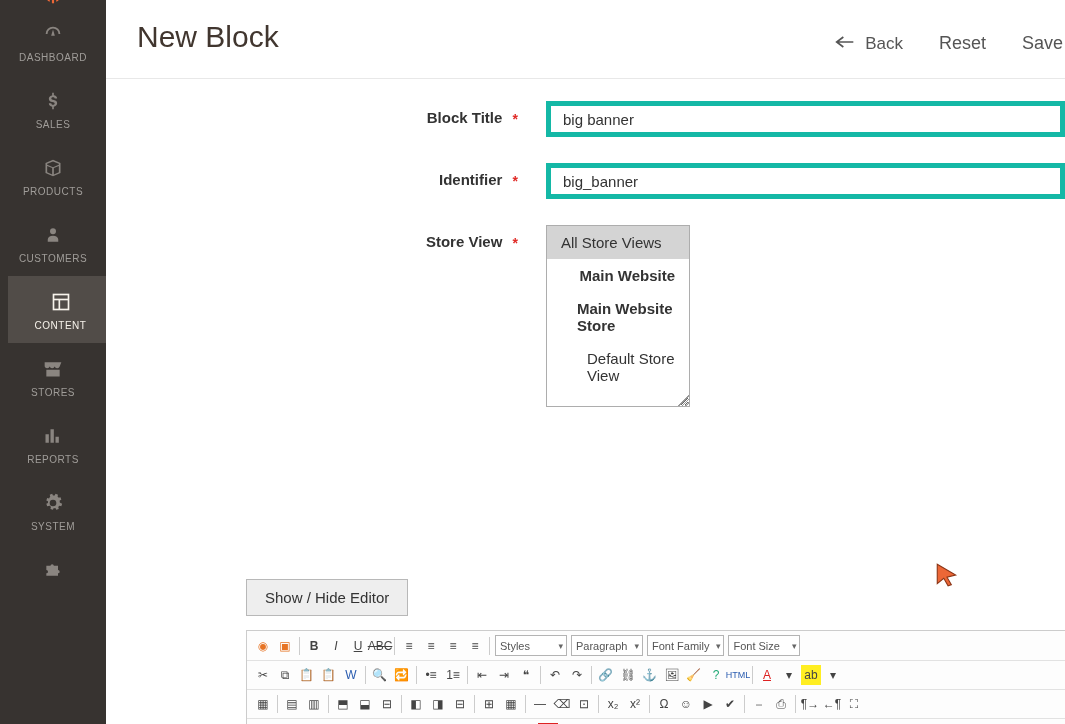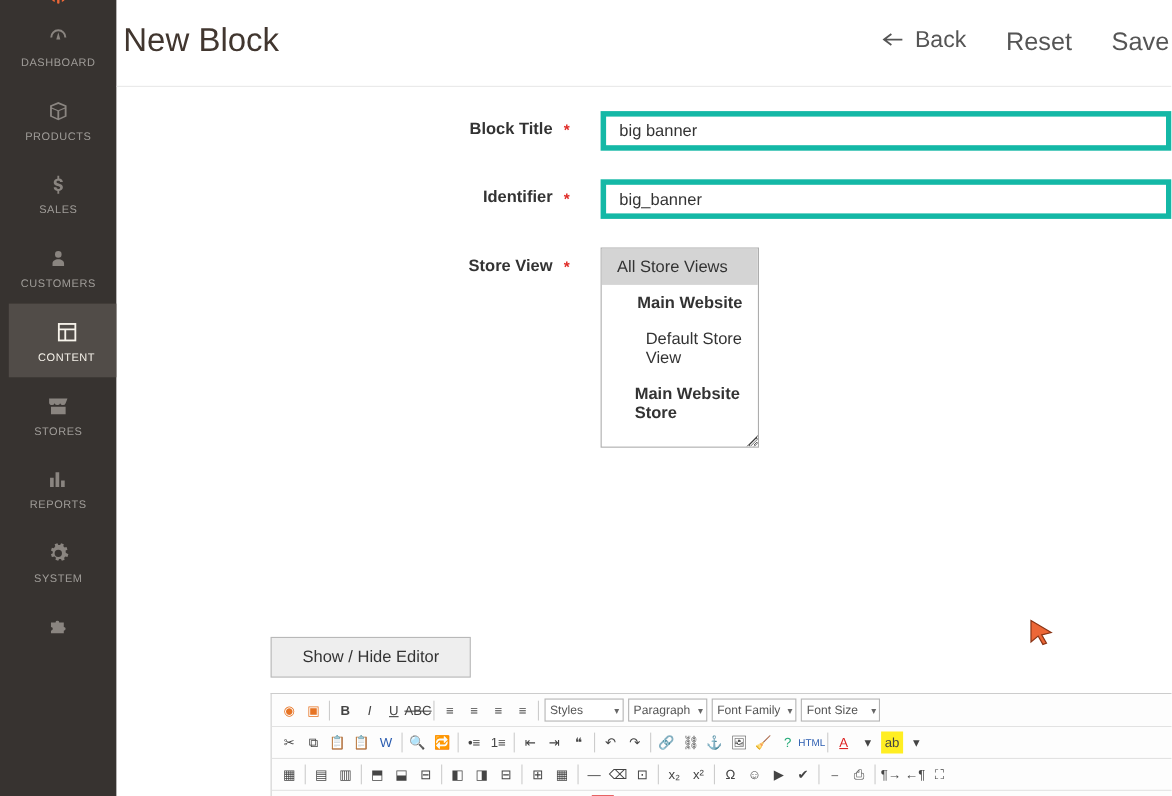--- a/index.html
+++ b/index.html
@@ -71,47 +71,47 @@
       left: 106px;
       top: 0;
       right: 0;
       height: 724px;
       background: #fff;
     }
 
     
     .page-header {
       display: flex;
-      align-items: center;
+      align-items: flex-end;
       justify-content: space-between;
-      padding: 20px 0 24px 6px;
+      padding: 20px 0 24px 31px;
       border-bottom: 1px solid #e8e8e8;
     }
     .page-title {
       font-size: 30px;
       font-weight: 300;
       color: #41362f;
     }
     .page-actions {
       display: flex;
       gap: 36px;
       align-items: center;
       padding-right: 2px;
     }
     .action-back {
       display: flex;
       align-items: center;
       gap: 10px;
       color: #555;
-      font-size: 21px;
+      font-size: 17px;
       cursor: pointer;
     }
     .action-link {
       color: #555;
-      font-size: 23px;
+      font-size: 18px;
       cursor: pointer;
     }
 
     
     .form-area {
       padding: 22px 0 0 0;
     }
     .form-row {
       display: flex;
       align-items: flex-start;
@@ -185,21 +185,21 @@
       height: 14px;
       background:
         linear-gradient(135deg, transparent 60%, #999 60%, #999 66%, transparent 66%, transparent 72%, #999 72%, #999 78%, transparent 78%, transparent 84%, #999 84%, #999 90%, transparent 90%);
       pointer-events: none;
     }
 
     
     .editor-toggle {
       display: inline-block;
       margin: 40px 0 14px 0;
-      padding: 9px 28px;
+      padding: 9px 18px;
       background: #eee;
       border: 1px solid #b8b8b8;
       font-size: 15px;
       color: #333;
       cursor: pointer;
     }
 
     
     .editor-wrap {
       margin: 0 0 0 0;
@@ -296,32 +296,32 @@
     <span class="sidebar-icon">
       <svg width="22" height="22" viewBox="0 0 24 24" fill="currentColor">
           <path d="M12 4a8 8 0 0 0-8 8h2a6 6 0 1 1 12 0h2a8 8 0 0 0-8-8zm0 3l-2 7h4l-2-7z"></path>
         </svg>
     </span>
     <span class="sidebar-label">DASHBOARD</span>
   </div>
   <div class="sidebar-item">
     <span class="sidebar-icon">
       <svg width="20" height="20" viewBox="0 0 24 24" fill="currentColor">
+          <path d="M11 2h2v3c2 .3 4 1.5 4 4h-3c0-1-.8-1.5-2-1.5s-2 .5-2 1.5c0 1 1 1.3 3 1.8 2.5.6 4 1.5 4 4 0 2.5-2 3.7-4 4v3h-2v-3c-2.5-.3-4-1.8-4-4h3c0 1.2 1 1.8 2 1.8s2-.5 2-1.5c0-1-1-1.3-3-1.8-2.5-.6-4-1.5-4-4 0-2.5 2-3.7 4-4V2z"></path>
+        </svg>
+    </span>
+    <span class="sidebar-label">SALES</span>
+  </div>
+  <div class="sidebar-item">
+    <span class="sidebar-icon">
+      <svg width="20" height="20" viewBox="0 0 24 24" fill="currentColor">
           <path d="M12 2l9 4v12l-9 4-9-4V6l9-4zm0 2.2L5 7v1l7 3 7-3V7l-7-2.8zM5 9.5V17l6 2.7V12L5 9.5zm14 0L13 12v7.7l6-2.7V9.5z"></path>
         </svg>
     </span>
     <span class="sidebar-label">PRODUCTS</span>
-  </div>
-  <div class="sidebar-item">
-    <span class="sidebar-icon">
-      <svg width="20" height="20" viewBox="0 0 24 24" fill="currentColor">
-          <path d="M11 2h2v3c2 .3 4 1.5 4 4h-3c0-1-.8-1.5-2-1.5s-2 .5-2 1.5c0 1 1 1.3 3 1.8 2.5.6 4 1.5 4 4 0 2.5-2 3.7-4 4v3h-2v-3c-2.5-.3-4-1.8-4-4h3c0 1.2 1 1.8 2 1.8s2-.5 2-1.5c0-1-1-1.3-3-1.8-2.5-.6-4-1.5-4-4 0-2.5 2-3.7 4-4V2z"></path>
-        </svg>
-    </span>
-    <span class="sidebar-label">SALES</span>
   </div>
   <div class="sidebar-item">
     <span class="sidebar-icon">
       <svg width="18" height="20" viewBox="0 0 24 24" fill="currentColor">
           <path d="M12 3a4 4 0 1 1 0 8 4 4 0 0 1 0-8zm0 10c4 0 7 2 7 5v3H5v-3c0-3 3-5 7-5z"></path>
         </svg>
     </span>
     <span class="sidebar-label">CUSTOMERS</span>
   </div>
   <div class="sidebar-item active">
@@ -407,22 +407,22 @@
 
     <div class="form-row">
       <label class="form-label">
         <span>Store View</span>
         <span class="req">*</span>
       </label>
       <div class="form-input">
         <div class="store-select">
           <div class="store-option selected">All Store Views</div>
           <div class="store-option l1">Main Website</div>
+          <div class="store-option l2">Main Website Store</div>
           <div class="store-option l3">Default Store View</div>
-          <div class="store-option l2">Main Website Store</div>
           <span class="resize-grip"></span>
         </div>
       </div>
     </div>
 
     <div class="editor-block">
       <button class="editor-toggle">Show / Hide Editor</button>
 
       <div class="editor-wrap">
 

